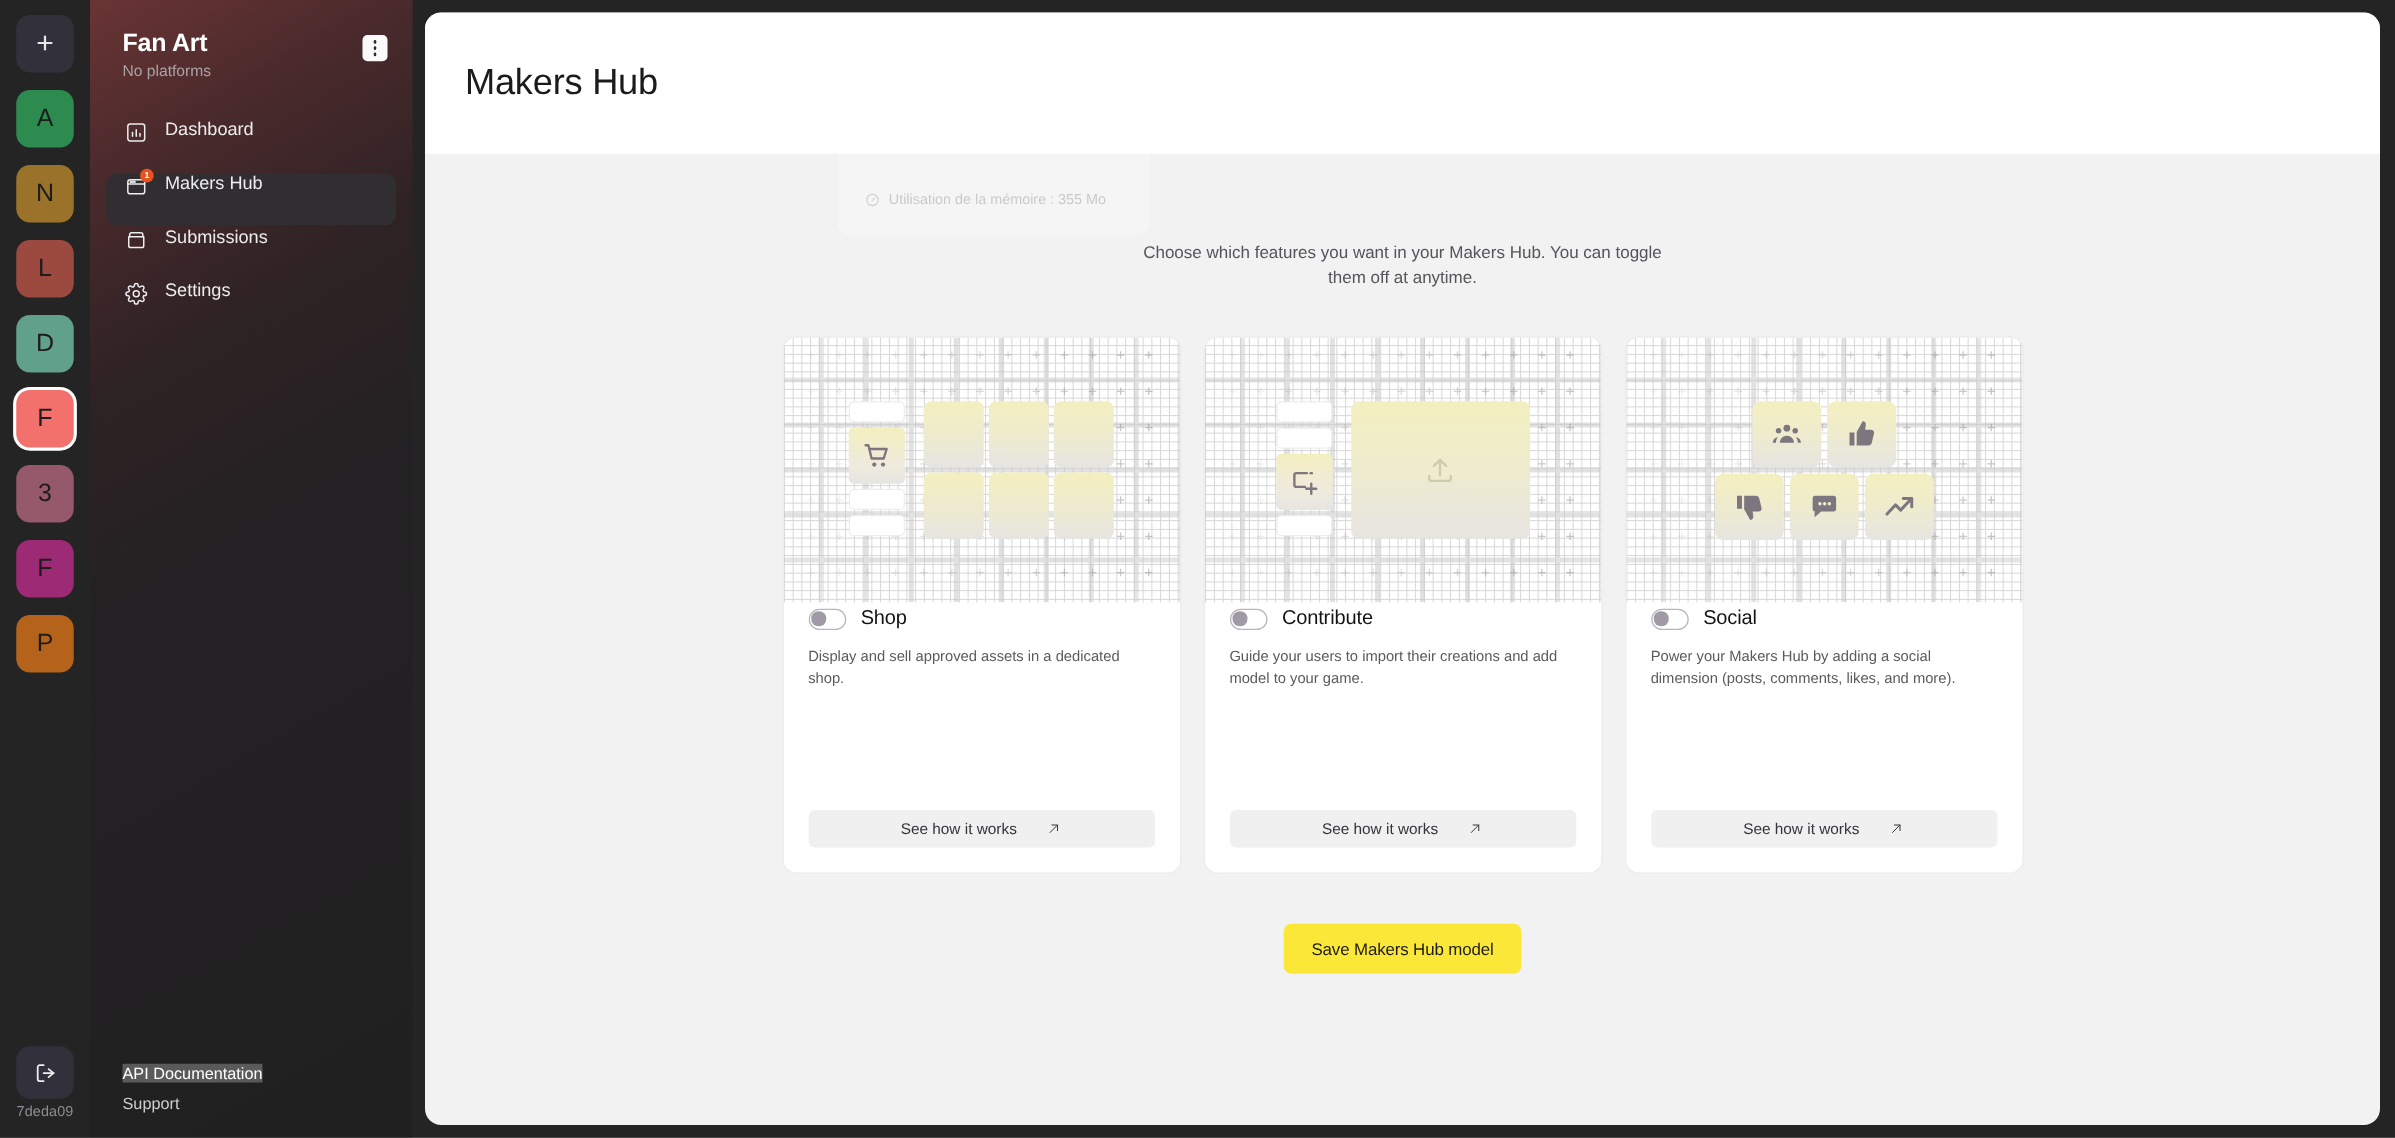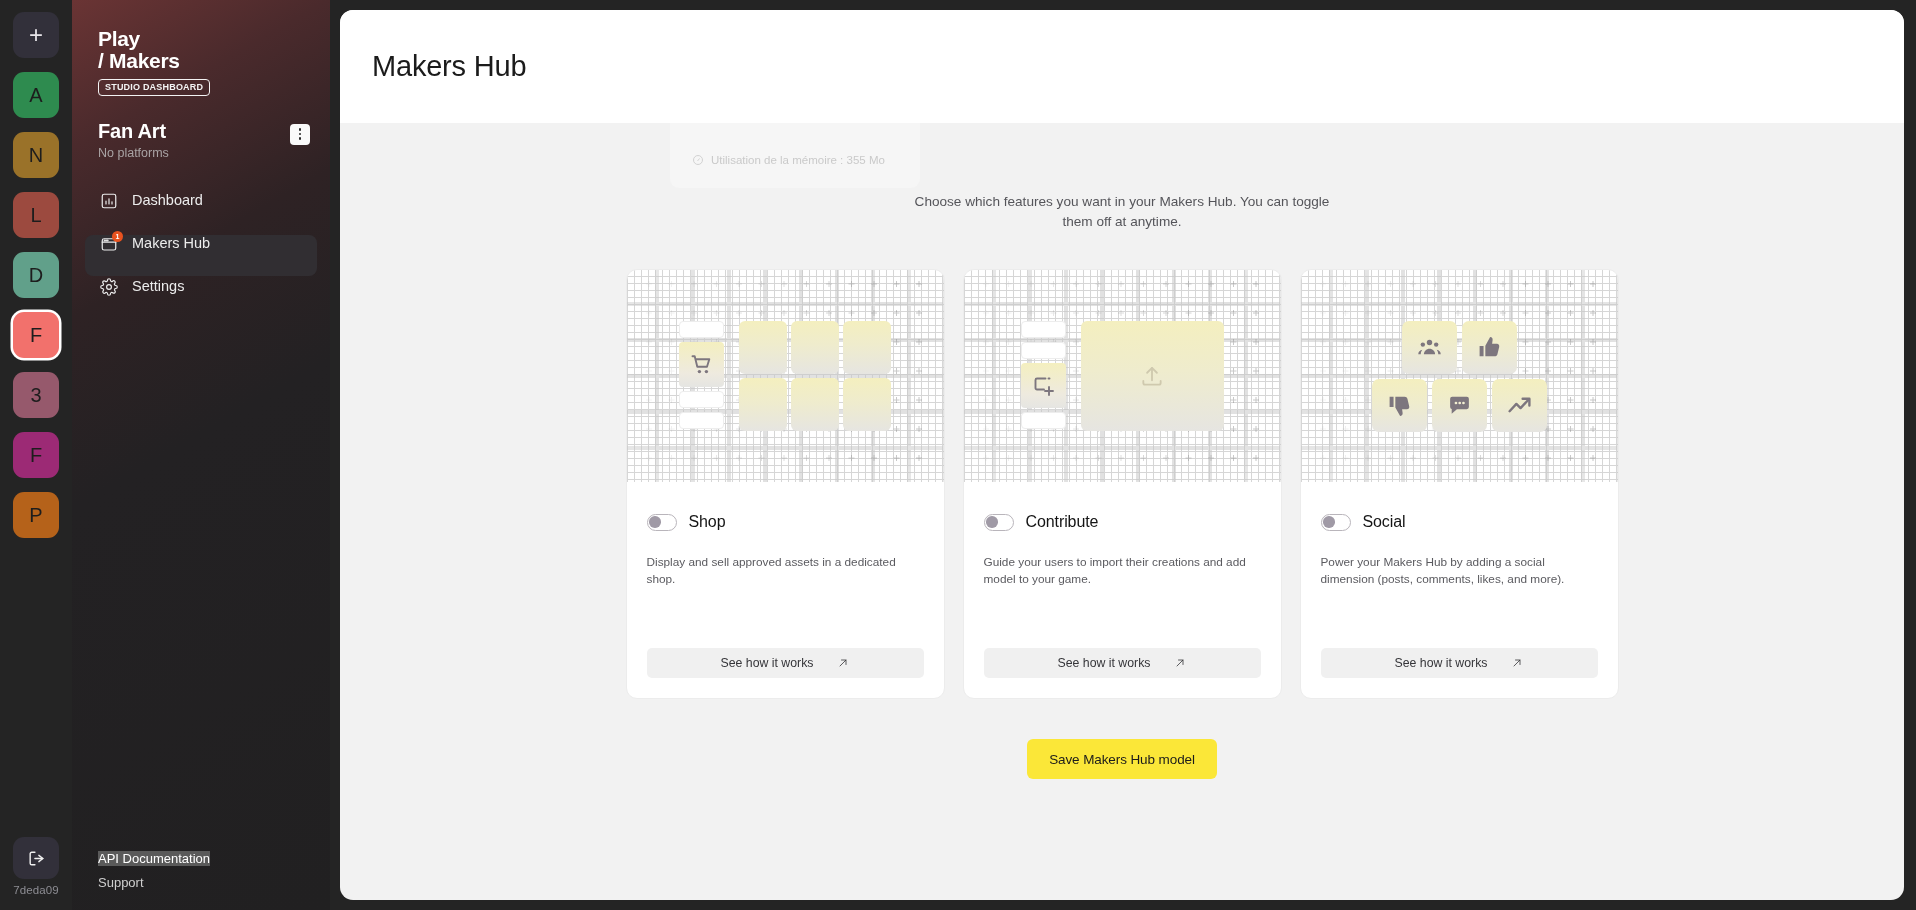--- a/index.html
+++ b/index.html
@@ -283,39 +283,39 @@
   .social-art { display: flex; flex-direction: column; gap: 5px; align-items: center; }
   .social-row { display: flex; gap: 5px; }
   .social-tile {
     width: 55px; height: 53px;
     border-radius: 7px;
     background: linear-gradient(180deg, #f4efbf 0%, #efeccd 45%, #e6e5e1 100%);
     display: flex; align-items: center; justify-content: center;
   }
 
   .card-body { padding: 0 20px; position: relative; z-index: 3; }
-  .feat-head { display: flex; align-items: center; gap: 12px; margin-top: 31px; }
+  .feat-head { display: flex; align-items: center; gap: 12px; margin-top: 4px; }
   .toggle {
     width: 30px; height: 17px;
     border-radius: 9px;
     background: #fff;
     border: 1.4px solid #b9b5bb;
     position: relative;
     cursor: pointer;
     flex: 0 0 30px;
   }
   .toggle .knob {
     position: absolute; left: 1.5px; top: 1.5px;
     width: 11.5px; height: 11.5px;
     border-radius: 50%;
     background: #a09aa6;
   }
   .feat-name { font-size: 16px; color: #141414; font-weight: 400; letter-spacing: -.1px; }
   .feat-desc {
-    margin-top: 23px;
+    margin-top: 13px;
     font-size: 11.8px;
     line-height: 16.5px;
     color: #5a5a5f;
   }
   .card-cta {
     margin: auto 20px 20px;
     height: 30px;
     background: #f0f0f0;
     border-radius: 5px;
     display: flex; align-items: center; justify-content: center;
@@ -381,25 +381,20 @@
           <path d="M10 4H6a2 2 0 0 0-2 2v12a2 2 0 0 0 2 2h4"></path>
             <polyline points="15 16 20 12 15 8"></polyline>
             <line x1="20" y1="12" x2="10" y2="12"></line>
         </svg>
       </div>
       <div class="rail-userid">7deda09</div>
     </div>
   </div>
 
   <div class="sidebar">
-    <div class="sb-brand">
-      <div class="brand-line">Play</div>
-      <div class="brand-line">/ Makers</div>
-      <div class="brand-tag">STUDIO DASHBOARD</div>
-    </div>
 
     <div class="sb-project">
       <div>
         <div class="proj-name">Fan Art</div>
         <div class="proj-sub">No platforms</div>
       </div>
       <div class="proj-menu">
         <i></i>
           <i></i>
           <i></i>
@@ -423,20 +418,29 @@
             <svg viewBox="0 0 24 24" width="18" height="18" fill="none" stroke="#ededed" stroke-width="1.6" stroke-linecap="round" stroke-linejoin="round">
               <rect x="3" y="5" width="18" height="15" rx="2.5"></rect>
               <line x1="3" y1="9.5" x2="21" y2="9.5"></line>
               <circle cx="6.2" cy="7.3" r=".55" fill="currentColor"></circle>
               <circle cx="8.2" cy="7.3" r=".55" fill="currentColor"></circle>
               <circle cx="10.2" cy="7.3" r=".55" fill="currentColor"></circle>
             </svg>
             <span class="nav-badge">1</span>
           </span>
           <span>Makers Hub</span>
+        </div>
+        <div class="nav-item">
+          <span class="nav-ico">
+            <svg viewBox="0 0 24 24" width="18" height="18" fill="none" stroke="#ededed" stroke-width="1.6" stroke-linecap="round" stroke-linejoin="round">
+              <path d="M4 8.5h16v9.5a2 2 0 0 1-2 2H6a2 2 0 0 1-2-2V8.5z"></path>
+              <path d="M5 8.5V6.2A2 2 0 0 1 7 4.2h10a2 2 0 0 1 2 2V8.5"></path>
+            </svg>
+          </span>
+          <span>Submissions</span>
         </div>
         <div class="nav-item">
           <span class="nav-ico">
             <svg viewBox="0 0 24 24" width="18" height="18" fill="none" stroke="#ededed" stroke-width="1.6" stroke-linecap="round" stroke-linejoin="round">
               <circle cx="12" cy="12" r="3.2"></circle>
               <path d="M19.4 15a1.6 1.6 0 0 0 .33 1.77l.06.06a2 2 0 1 1-2.83 2.83l-.06-.06A1.6 1.6 0 0 0 15 19.4a1.6 1.6 0 0 0-1 1.47V21a2 2 0 1 1-4 0v-.1A1.6 1.6 0 0 0 9 19.4a1.6 1.6 0 0 0-1.77.33l-.06.06a2 2 0 1 1-2.83-2.83l.06-.06A1.6 1.6 0 0 0 4.6 15a1.6 1.6 0 0 0-1.47-1H3a2 2 0 1 1 0-4h.1A1.6 1.6 0 0 0 4.6 9a1.6 1.6 0 0 0-.33-1.77l-.06-.06a2 2 0 1 1 2.83-2.83l.06.06A1.6 1.6 0 0 0 9 4.6h.08A1.6 1.6 0 0 0 10 3.13V3a2 2 0 1 1 4 0v.1A1.6 1.6 0 0 0 15 4.6a1.6 1.6 0 0 0 1.77-.33l.06-.06a2 2 0 1 1 2.83 2.83l-.06.06A1.6 1.6 0 0 0 19.4 9v.08a1.6 1.6 0 0 0 1.47.92H21a2 2 0 1 1 0 4h-.1a1.6 1.6 0 0 0-1.5 1z"></path>
             </svg>
           </span>
           <span>Settings</span>
         </div>

